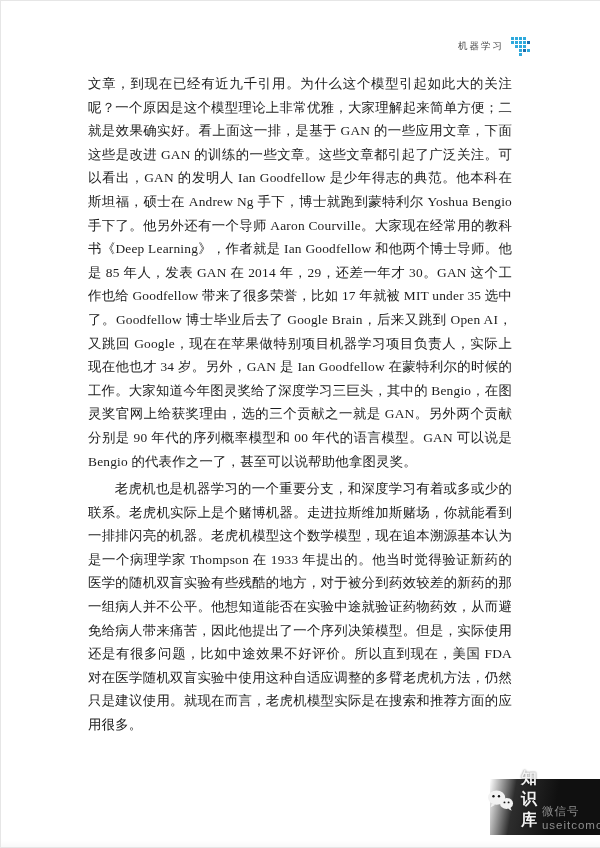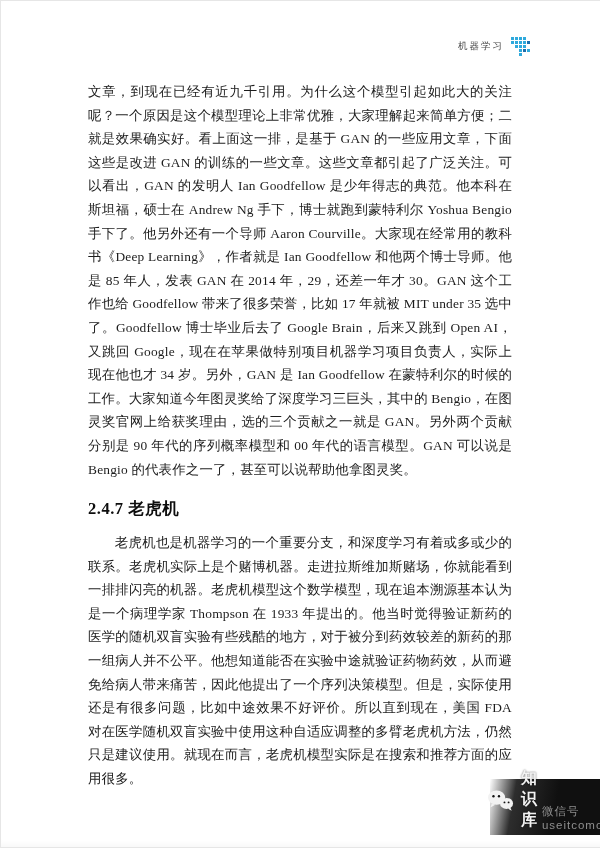--- a/index.html
+++ b/index.html
@@ -20,21 +20,21 @@
   .running-title{
     font-size:9.5px;color:#4a4a4a;letter-spacing:2px;
     font-family:"Liberation Serif","DejaVu Serif",serif;
   }
   .pixel-logo{
     display:grid;grid-template-columns:repeat(5,3px);grid-auto-rows:3px;gap:1px;
   }
   .pixel-logo .px{width:3px;height:3px;}
   
   .content{
-    position:absolute;left:88px;top:80px;width:424px;
+    position:absolute;left:88px;top:72px;width:424px;
     color:#1c1c1c;
   }
   p.body-par{
     margin:0;
     font-size:13.4px;
     line-height:23.6px;
     text-align:justify;
     text-justify:inter-character;
     letter-spacing:0.2px;
   }
@@ -102,21 +102,20 @@
         <i class="px"></i>
         <i class="px"></i>
         <i class="px" style="background: rgb(47, 169, 220);"></i>
         <i class="px"></i>
         <i class="px"></i>
       </span>
   </div>
 
   <div class="content">
     <p class="body-par">文章，到现在已经有近九千引用。为什么这个模型引起如此大的关注呢？一个原因是这个模型理论上非常优雅，大家理解起来简单方便；二就是效果确实好。看上面这一排，是基于 GAN 的一些应用文章，下面这些是改进 GAN 的训练的一些文章。这些文章都引起了广泛关注。可以看出，GAN 的发明人 Ian Goodfellow 是少年得志的典范。他本科在斯坦福，硕士在 Andrew Ng 手下，博士就跑到蒙特利尔 Yoshua Bengio 手下了。他另外还有一个导师 Aaron Courville。大家现在经常用的教科书《Deep Learning》，作者就是 Ian Goodfellow 和他两个博士导师。他是 85 年人，发表 GAN 在 2014 年，29，还差一年才 30。GAN 这个工作也给 Goodfellow 带来了很多荣誉，比如 17 年就被 MIT under 35 选中了。Goodfellow 博士毕业后去了 Google Brain，后来又跳到 Open AI，又跳回 Google，现在在苹果做特别项目机器学习项目负责人，实际上现在他也才 34 岁。另外，GAN 是 Ian Goodfellow 在蒙特利尔的时候的工作。大家知道今年图灵奖给了深度学习三巨头，其中的 Bengio，在图灵奖官网上给获奖理由，选的三个贡献之一就是 GAN。另外两个贡献分别是 90 年代的序列概率模型和 00 年代的语言模型。GAN 可以说是 Bengio 的代表作之一了，甚至可以说帮助他拿图灵奖。</p>
-    <h2 class="section-heading">2.4.7 老虎机</h2>
     <p class="body-par indent">老虎机也是机器学习的一个重要分支，和深度学习有着或多或少的联系。老虎机实际上是个赌博机器。走进拉斯维加斯赌场，你就能看到一排排闪亮的机器。老虎机模型这个数学模型，现在追本溯源基本认为是一个病理学家 Thompson 在 1933 年提出的。他当时觉得验证新药的医学的随机双盲实验有些残酷的地方，对于被分到药效较差的新药的那一组病人并不公平。他想知道能否在实验中途就验证药物药效，从而避免给病人带来痛苦，因此他提出了一个序列决策模型。但是，实际使用还是有很多问题，比如中途效果不好评价。所以直到现在，美国 FDA 对在医学随机双盲实验中使用这种自适应调整的多臂老虎机方法，仍然只是建议使用。就现在而言，老虎机模型实际是在搜索和推荐方面的应用很多。</p>
   </div>
 
 
   <div class="watermark">
     <div class="wm-row1">
       <span>
         <svg class="wechat-icon" width="28" height="22" viewBox="0 0 40 32" aria-hidden="true">
           <ellipse cx="15" cy="12.5" rx="12.5" ry="10.5" fill="#f2f2f2"></ellipse>
           <path d="M8 21 L6 27 L13 23 Z" fill="#f2f2f2"></path>

